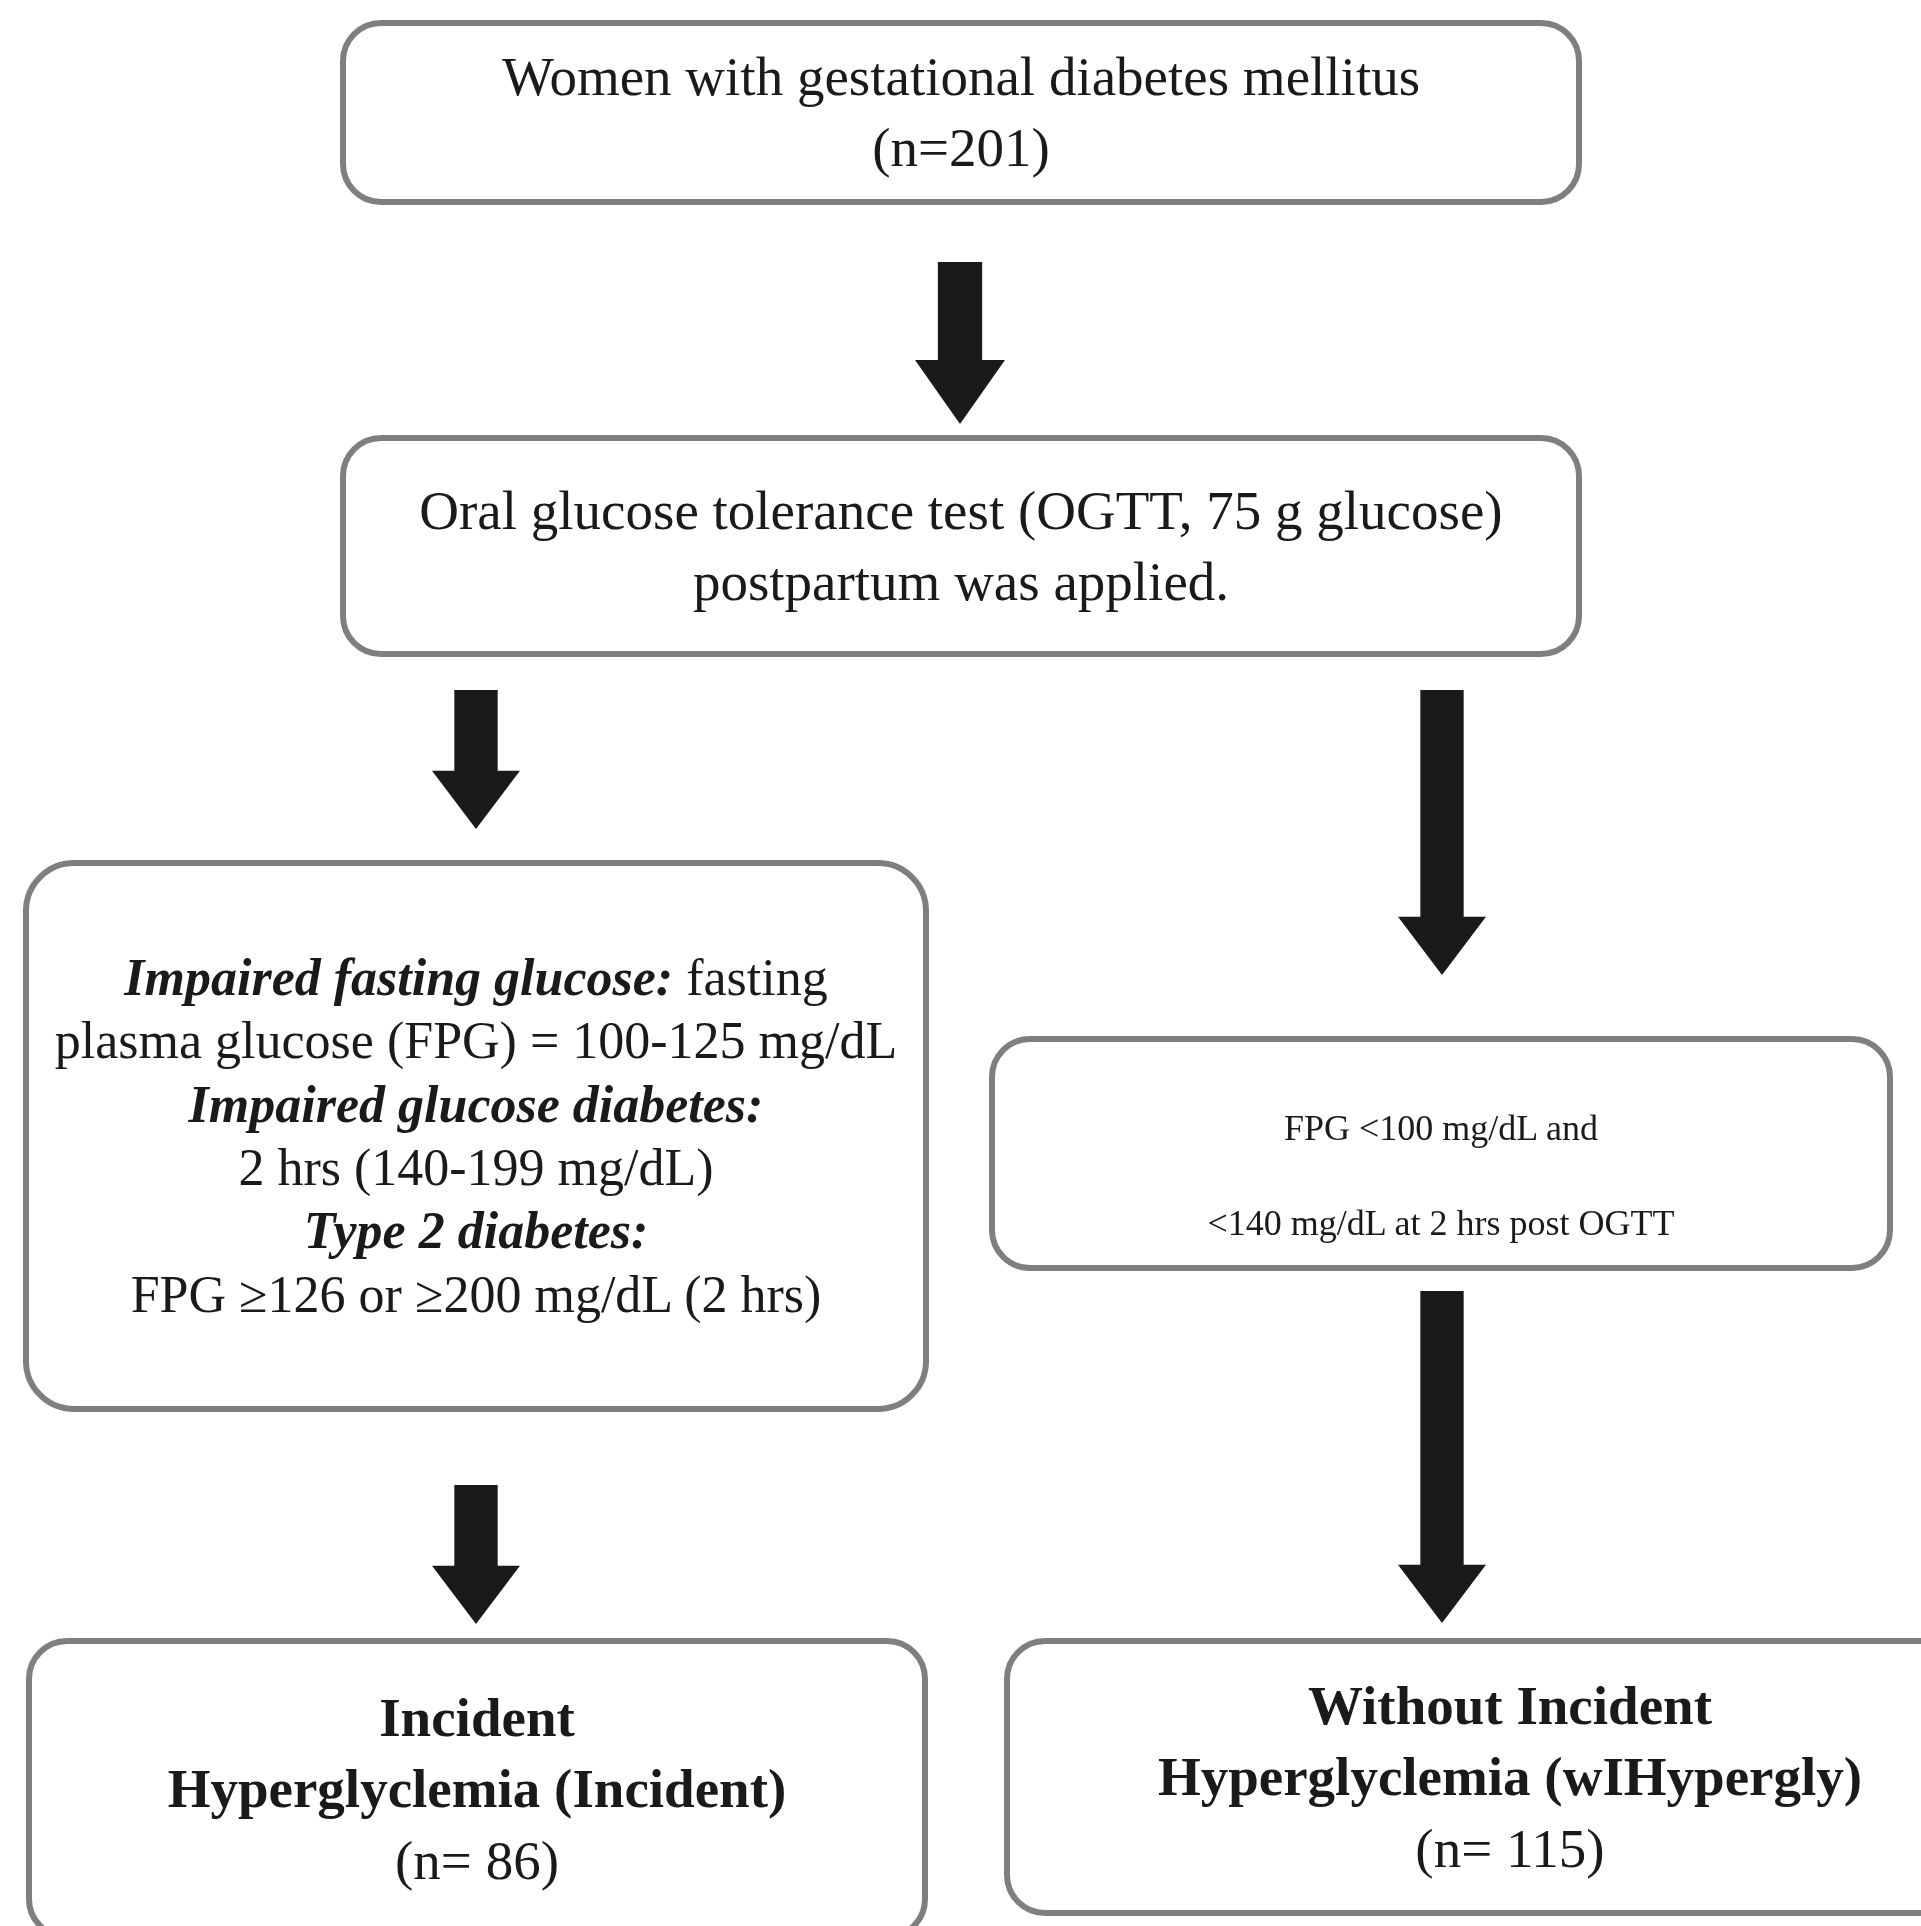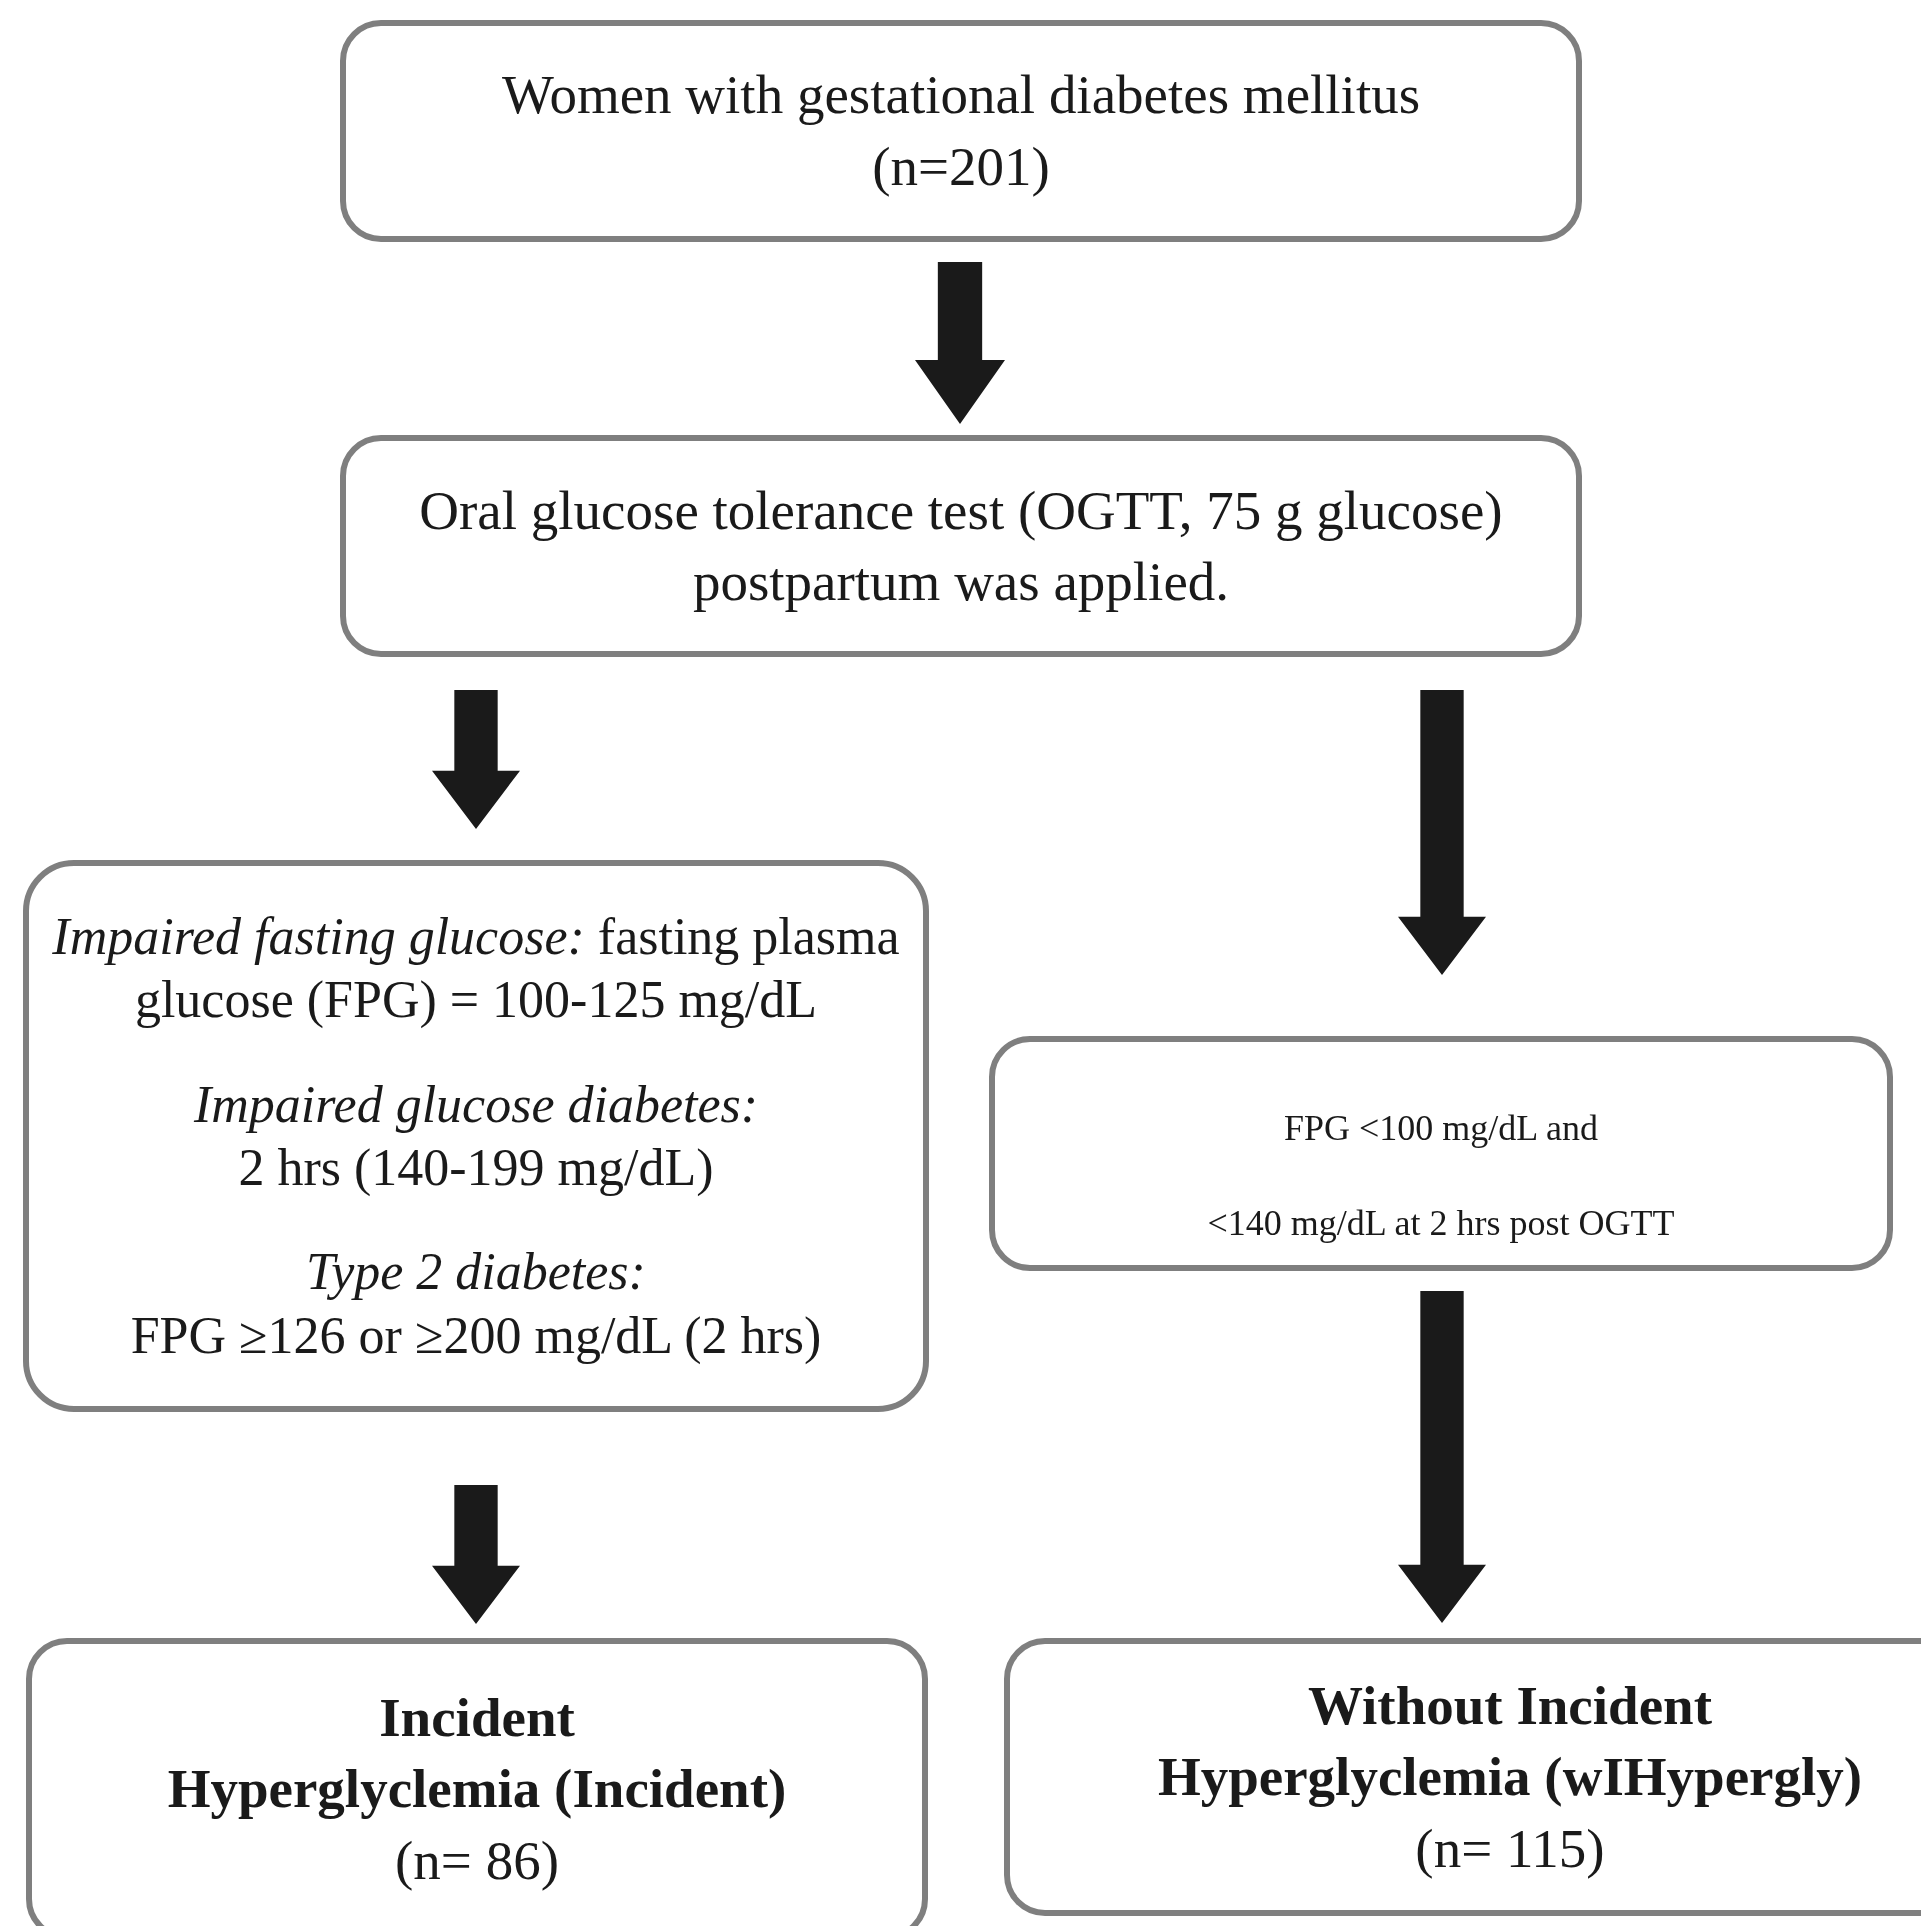--- a/index.html
+++ b/index.html
@@ -33,33 +33,33 @@
     width: 100%;
     padding: 0 17px;
     box-sizing: border-box;
   }
   .line {
     display: block;
     white-space: nowrap;
   }
 
   
-  #box-gdm        { left: 340px;  top: 19.6px;   width: 1242px; height: 222px; }
+  #box-gdm        { left: 340px;  top: 19.6px;   width: 1242px; height: 185px; }
   #box-ogtt       { left: 340px;  top: 435px;  width: 1242px; height: 222px; align-items: center; }
   #box-criteria   { left: 23px;   top: 860px; width: 906px; height: 552px; border-radius: 51px; }
   #box-normal     { left: 989px; top: 1036px; width: 904px; height: 235px; }
   #box-ihypergly  { left: 26px;   top: 1638px; width: 902px; height: 302px; }
   #box-wihypergly { left: 1004px; top: 1638px; width: 1012px; height: 278px; }
 
   
   #box-gdm  .line        { font-size: 55px; line-height: 1.30; }
   #box-ogtt .line        { font-size: 55px; line-height: 1.30; }
   #box-normal .line      { font-size: 36px; line-height: 1.40; margin-top: 44px; }
   #box-criteria .line    { font-size: 52px; line-height: 1.22; }
-  #box-criteria .hdr     { font-weight: normal; font-style: italic; margin-top: 41px; }
+  #box-criteria .hdr     { font-weight: bold; font-style: italic; }
   #box-criteria .wrapline{ white-space: normal; }
   #box-ihypergly .line,
   #box-wihypergly .line  { font-size: 55px; line-height: 1.30; font-weight: bold; }
   #box-ihypergly .count,
   #box-wihypergly .count { font-weight: normal; }
 
   
   .arrow { position: absolute; }
   .arrow svg { display: block; width: 100%; height: 100%; }
 

